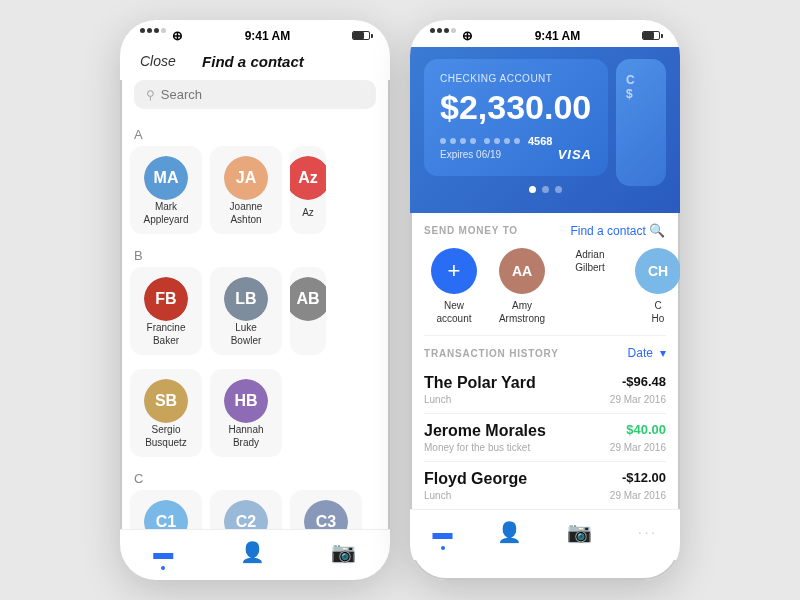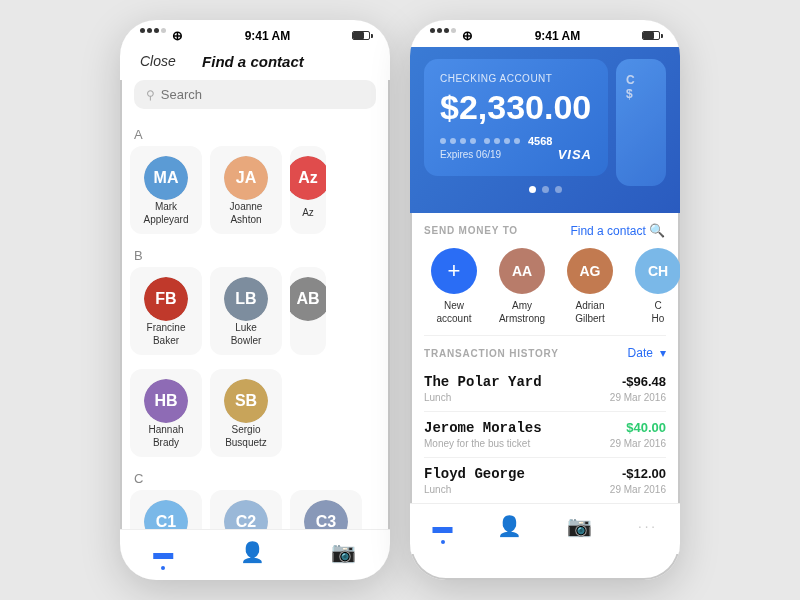--- a/index.html
+++ b/index.html
@@ -337,21 +337,21 @@
     .tx-item {
       padding: 8px 0;
       border-bottom: 1px solid #f0f0f0;
     }
     .tx-item:last-child { border-bottom: none; }
     .tx-row {
       display: flex;
       justify-content: space-between;
       align-items: flex-start;
     }
-    .tx-name { font-size: 14px; font-weight: 600; color: #111; font-family: Liberation Mono, monospace; }
+    .tx-name { font-size: 16px; font-weight: 600; color: #111; }
     .tx-amount { font-size: 13px; font-weight: 600; }
     .tx-amount.negative { color: #111; }
     .tx-amount.positive { color: #2ecc71; }
     .tx-sub { display: flex; justify-content: space-between; margin-top: 2px; }
     .tx-category { font-size: 10px; color: #aaa; }
     .tx-date { font-size: 10px; color: #aaa; }
 
     
     .av-mark { background: #5b9bd5; }
     .av-joanne { background: #e8a87c; }
@@ -434,29 +434,29 @@
         </div>
         <div class="contact-card-partial">
           <div class="contact-avatar">
             <div class="avatar-placeholder av-ant">AB</div>
           </div>
         </div>
       </div>
       <div class="contacts-grid" style="margin-top:8px;">
         <div class="contact-card">
           <div class="contact-avatar">
+            <div class="avatar-placeholder av-sergio">SB</div>
+          </div>
+          <span class="contact-name">Sergio<br>Busquetz</span>
+        </div>
+        <div class="contact-card">
+          <div class="contact-avatar">
             <div class="avatar-placeholder av-hannah">HB</div>
           </div>
           <span class="contact-name">Hannah<br>Brady</span>
-        </div>
-        <div class="contact-card">
-          <div class="contact-avatar">
-            <div class="avatar-placeholder av-sergio">SB</div>
-          </div>
-          <span class="contact-name">Sergio<br>Busquetz</span>
         </div>
       </div>
 
       <div class="section-label">C</div>
       <div class="contacts-grid">
         <div class="contact-card">
           <div class="contact-avatar">
             <div class="avatar-placeholder" style="background:#7ab8e8;">C1</div>
           </div>
 
@@ -554,23 +554,20 @@
           <div class="send-avatar new-btn">+</div>
           <span class="send-name">New<br>account</span>
         </div>
         <div class="send-contact">
           <div class="send-avatar" style="background:#b87c6a;">
             <span style="color:#fff;font-weight:600;font-size:14px;">AA</span>
           </div>
           <span class="send-name">Amy<br>Armstrong</span>
         </div>
         <div class="send-contact">
-          <div class="send-avatar" style="background:#c27a50;">
-            <span style="color:#fff;font-weight:600;font-size:14px;">AG</span>
-          </div>
           <span class="send-name">Adrian<br>Gilbert</span>
         </div>
         <div class="send-contact">
           <div class="send-avatar" style="background:#7ab8e8;">
             <span style="color:#fff;font-weight:600;font-size:14px;">CH</span>
           </div>
           <span class="send-name">C<br>Ho</span>
         </div>
       </div>
 

